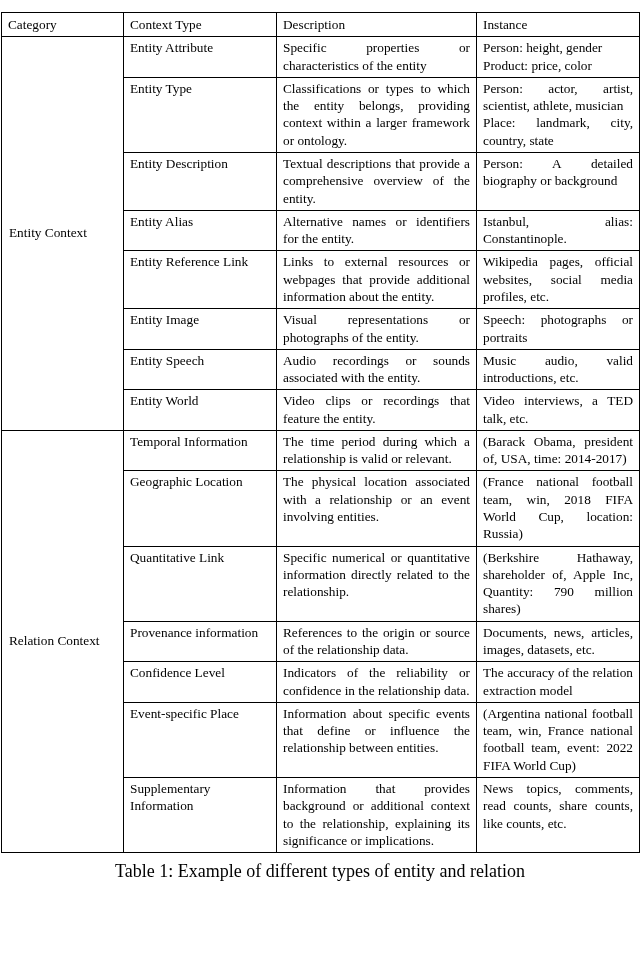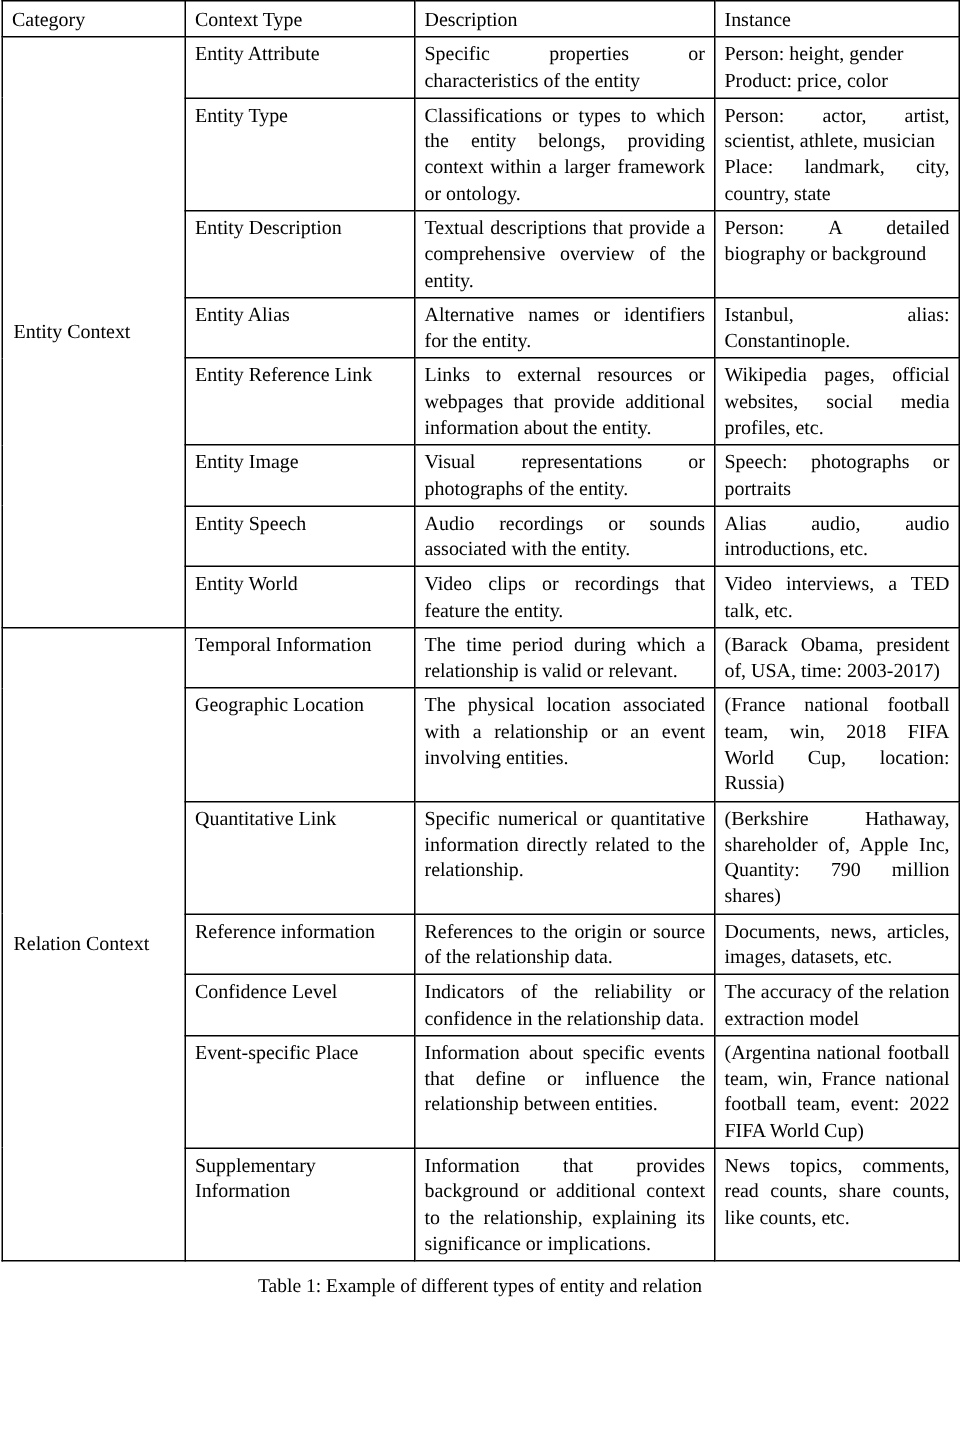--- a/index.html
+++ b/index.html
@@ -4,21 +4,21 @@
 <style>
   * { margin: 0; padding: 0; box-sizing: border-box; }
   html, body { background: #ffffff; }
   body {
     width: 640px;
     height: 954px;
     overflow: hidden;
     font-family: "Liberation Serif", serif;
     color: #000;
   }
-  .page { padding: 0 1px; }
+  .page { padding: 12px 1px; }
   table {
     border-collapse: collapse;
     width: 638px;
     margin: 0 auto;
     font-size: 13.3px;
     line-height: 1.3;
     table-layout: fixed;
   }
   th, td {
     border: 1px solid #000;
@@ -40,21 +40,21 @@
   }
   td.inst {
     text-align: justify;
     white-space: pre-line;
     hyphens: auto;
     -webkit-hyphens: auto;
   }
   .caption {
     margin-top: 8px;
     text-align: center;
-    font-size: 13px;
+    font-size: 18px;
   }
 </style>
 </head>
 <body>
 
 <div class="page">
   <table>
     <colgroup>
       <col style="width:122px">
       <col style="width:153px">
@@ -100,46 +100,46 @@
         <td class="inst">Wikipedia pages, official websites, social media profiles, etc.</td>
       </tr>
       <tr>
         <td class="type">Entity Image</td>
         <td class="desc">Visual representations or photographs of the entity.</td>
         <td class="inst">Speech: photographs or portraits</td>
       </tr>
       <tr>
         <td class="type">Entity Speech</td>
         <td class="desc">Audio recordings or sounds associated with the entity.</td>
-        <td class="inst">Alias audio, audio introductions, etc.</td>
+        <td class="inst">Music audio, valid introductions, etc.</td>
       </tr>
       <tr>
         <td class="type">Entity World</td>
         <td class="desc">Video clips or recordings that feature the entity.</td>
         <td class="inst">Video interviews, a TED talk, etc.</td>
       </tr>
 
       <tr>
         <td class="cat" rowspan="7">Relation Context</td>
         <td class="type">Temporal Information</td>
         <td class="desc">The time period during which a relationship is valid or relevant.</td>
-        <td class="inst">(Barack Obama, president of, USA, time: 2003-2017)</td>
+        <td class="inst">(Barack Obama, president of, USA, time: 2014-2017)</td>
       </tr>
       <tr>
         <td class="type">Geographic Location</td>
         <td class="desc">The physical location associated with a relationship or an event involving entities.</td>
         <td class="inst">(France national football team, win, 2018 FIFA World Cup, location: Russia)</td>
       </tr>
       <tr>
         <td class="type">Quantitative Link</td>
         <td class="desc">Specific numerical or quantitative information directly related to the relationship.</td>
         <td class="inst">(Berkshire Hathaway, shareholder of, Apple Inc, Quantity: 790 million shares)</td>
       </tr>
       <tr>
-        <td class="type">Reference information</td>
+        <td class="type">Provenance information</td>
         <td class="desc">References to the origin or source of the relationship data.</td>
         <td class="inst">Documents, news, articles, images, datasets, etc.</td>
       </tr>
       <tr>
         <td class="type">Confidence Level</td>
         <td class="desc">Indicators of the reliability or confidence in the relationship data.</td>
         <td class="inst">The accuracy of the relation extraction model</td>
       </tr>
       <tr>
         <td class="type">Event-specific Place</td>

